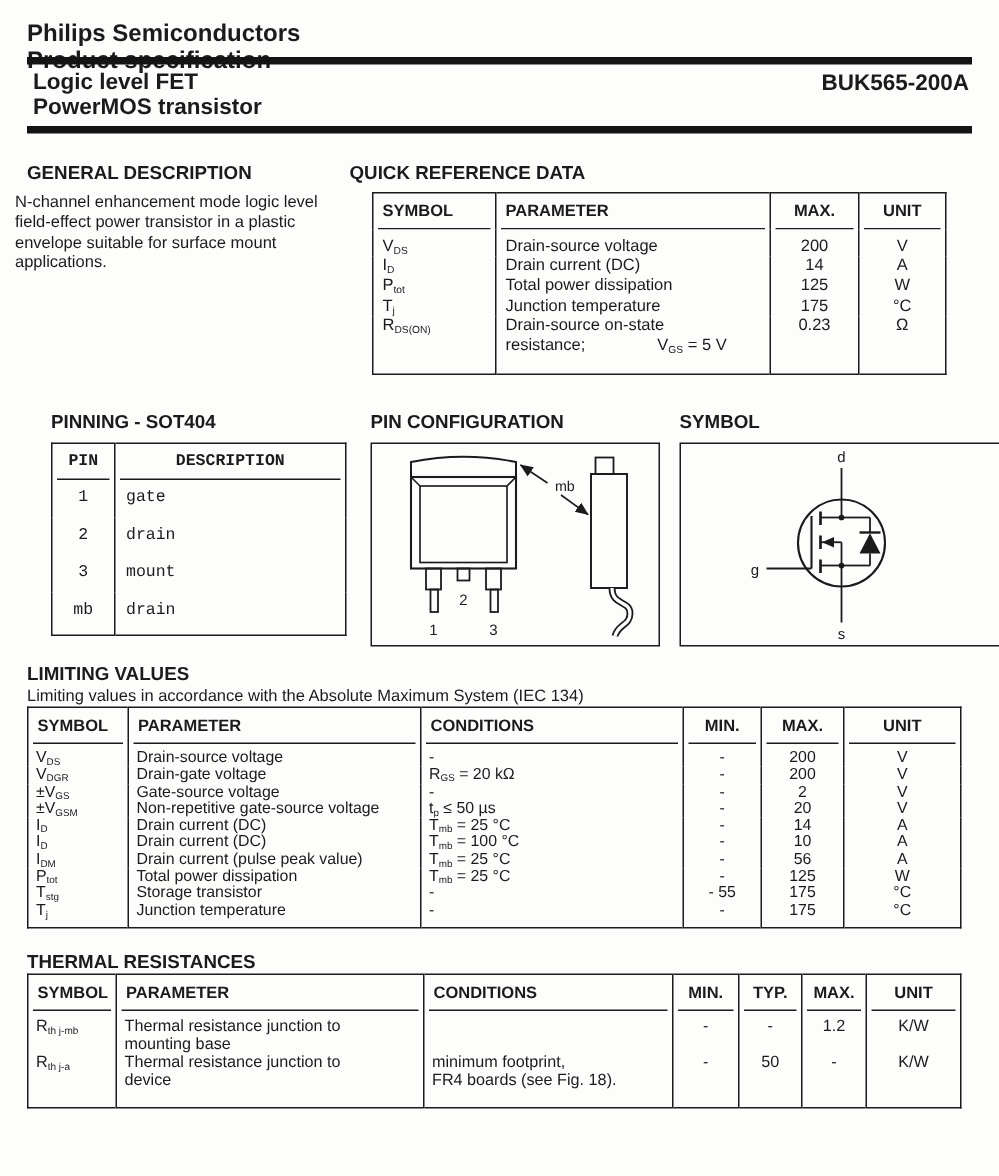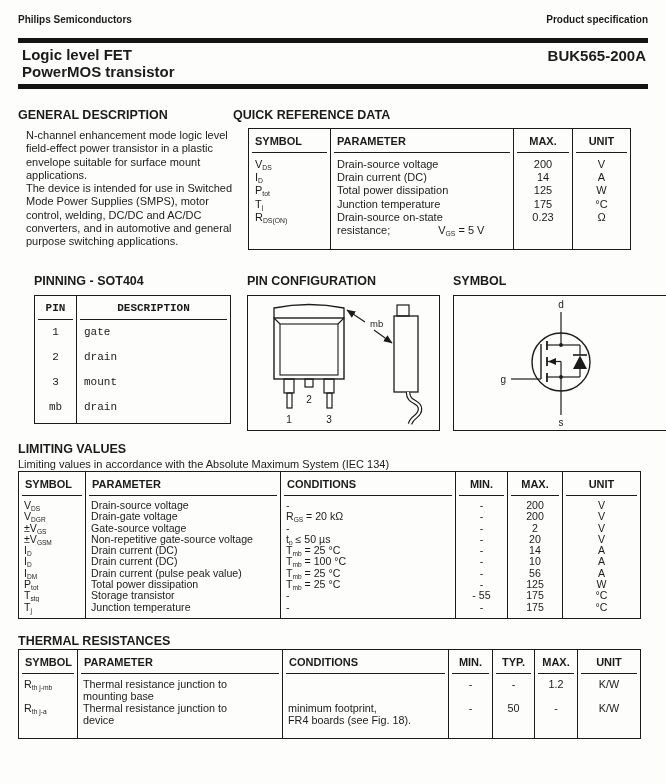--- a/index.html
+++ b/index.html
@@ -3,33 +3,33 @@
 <meta charset="utf-8">
 <style>
   html,body{margin:0;padding:0;background:#e8e8e8;}
   .page{
     position:relative;width:666px;height:784px;background:#fdfdfc;
     font-family:"Liberation Sans",sans-serif;color:#1b1b1b;overflow:hidden;
     margin:0 auto;
   }
   .abs{position:absolute;}
   
-  .doc-header{left:18px;width:630px;top:14px;display:flex;justify-content:space-between;
-    font-weight:bold;font-size:10px;}
+  .doc-header{left:18px;width:630px;top:14px;display:flex;justify-content:flex-start;
+    font-weight:bold;font-size:16px;flex-direction:column;}
   .bar{left:18px;width:630px;background:#141414;}
   .bar1{top:38px;height:4.5px;}
   .bar2{top:84px;height:5px;}
   .title-block{left:22px;width:624px;top:47px;display:flex;justify-content:space-between;}
   .title-left{font-size:15px;font-weight:bold;line-height:16.5px;}
   .part-number{font-size:15px;font-weight:bold;}
   h2{font-size:12.5px;font-weight:bold;margin:0;padding:0;line-height:14px;}
   p{margin:0;}
   
   .gd-head{left:18px;top:108px;}
-  .gd-body{left:26px;top:129px;width:219px;font-size:11px;line-height:13.3px;}
+  .gd-body{left:10px;top:129px;width:219px;font-size:11px;line-height:13.3px;}
   
   .qr-head{left:233px;top:108px;}
   .qr-wrap{left:248px;top:128px;}
   
   table.dtable{border-collapse:collapse;table-layout:fixed;border:1.6px solid #1b1b1b;}
   .dtable th,.dtable td{margin:0;vertical-align:top;overflow:hidden;}
   .dtable th + th,.dtable td + td{border-left:1.3px solid #1b1b1b;}
   .dtable th{font-weight:bold;font-size:11px;padding:0;text-align:left;}
   .hu{margin:3px 3px 0 3px;padding:3px 3px 5px 3px;border-bottom:1.5px solid #1b1b1b;white-space:nowrap;}
   sub{font-size:0.62em;vertical-align:-0.3em;line-height:0;}
@@ -86,21 +86,20 @@
       <div>Logic level FET</div>
       <div>PowerMOS transistor</div>
     </div>
     <div class="part-number">BUK565-200A</div>
   </div>
   <div class="abs bar bar2"></div>
 
   <h2 class="abs gd-head">GENERAL DESCRIPTION</h2>
   <div class="abs gd-body">
     <p>N-channel enhancement mode logic level field-effect power transistor in a plastic envelope suitable for surface mount applications.</p>
-    <p>The device is intended for use in Switched Mode Power Supplies (SMPS), motor control, welding, DC/DC and AC/DC converters, and in automotive and general purpose switching applications.</p>
   </div>
 
   <h2 class="abs qr-head">QUICK REFERENCE DATA</h2>
   <div class="abs qr-wrap">
     <table class="dtable qr">
       <colgroup>
           <col style="width:82px">
           <col style="width:183px">
           <col style="width:59px">
           <col style="width:58px">

